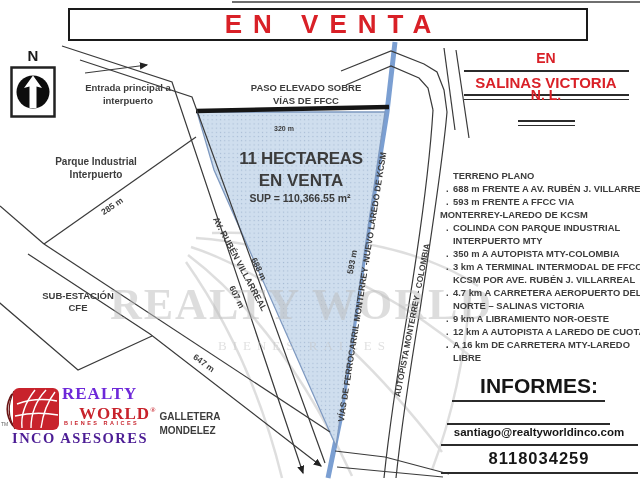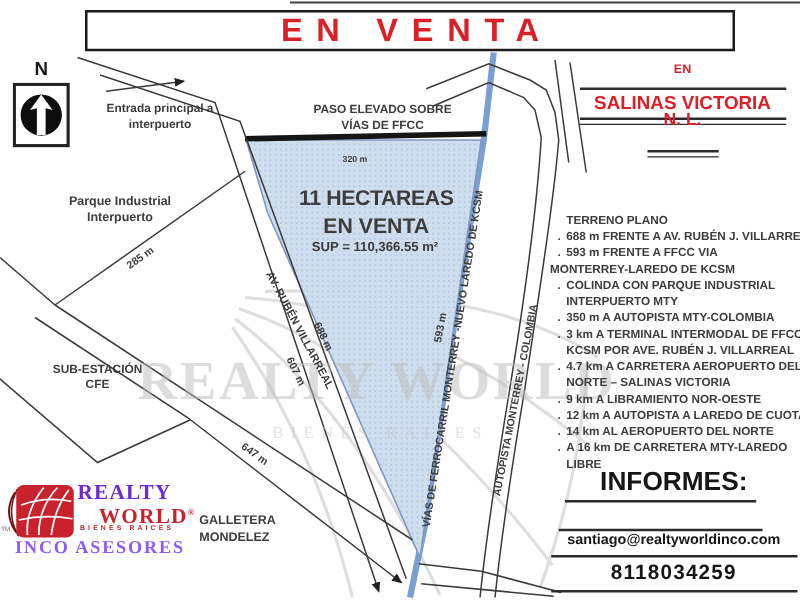--- a/index.html
+++ b/index.html
@@ -32,21 +32,21 @@
   
   .rcenter{position:absolute;left:440px;width:198px;z-index:3;text-align:center;color:#161616;white-space:nowrap;}
   
   .lg-realty{position:absolute;left:62px;top:386px;z-index:3;font-family:"Liberation Serif",serif;
              font-weight:bold;font-size:17px;letter-spacing:1px;color:#6d28d9;line-height:16px;}
   .lg-world{position:absolute;left:62px;top:402px;z-index:3;font-family:"Liberation Serif",serif;
             font-weight:bold;font-size:17px;letter-spacing:1px;color:#c8232c;line-height:16px;margin-left:17px;}
   .lg-world .reg{font-size:7px;vertical-align:super;}
   .lg-tag{position:absolute;left:64px;top:420px;z-index:3;font-size:5.5px;letter-spacing:2.5px;color:#c8232c;font-weight:700;}
   .lg-inco{position:absolute;left:12px;top:430px;z-index:3;font-family:"Liberation Serif",serif;
-           font-size:14.5px;letter-spacing:1.5px;color:#8b5cf6;font-weight:600;}
+           font-size:14.5px;letter-spacing:1.5px;color:#4c1d95;font-weight:600;}
   .lg-tm{position:absolute;left:1px;top:421px;z-index:3;font-size:5px;color:#666;}
   #logo-svg{position:absolute;left:2px;top:384px;z-index:3;}
 </style>
 </head>
 <body>
 
 <div id="flyer">
 
   <svg id="map-svg" width="640" height="480" viewBox="0 0 640 480">
     <defs>
@@ -139,21 +139,21 @@
   <div class="lab dim" style="left:112px;top:206px;transform:translate(-50%,-50%) rotate(-35deg);">285 m</div>
   <div class="lab dim" style="left:237px;top:297px;transform:translate(-50%,-50%) rotate(64deg);">607 m</div>
   <div class="lab dim" style="left:259px;top:269px;transform:translate(-50%,-50%) rotate(64deg);">688 m</div>
   <div class="lab dim" style="left:204px;top:363px;transform:translate(-50%,-50%) rotate(36deg);">647 m</div>
   <div class="lab dim" style="left:352px;top:262px;transform:translate(-50%,-50%) rotate(-80deg);">593 m</div>
 
   <div class="lab" style="left:240px;top:264px;font-size:8.8px;white-space:nowrap;transform:translate(-50%,-50%) rotate(62deg);">AV. RUBÉN VILLARREAL</div>
   <div class="lab" style="left:362px;top:287px;font-size:8.6px;white-space:nowrap;transform:translate(-50%,-50%) rotate(-81deg);">VÍAS DE FERROCARRIL MONTERREY -NUEVO LAREDO DE KCSM</div>
   <div class="lab" style="left:412px;top:320px;font-size:8.4px;white-space:nowrap;transform:translate(-50%,-50%) rotate(-79deg);">AUTOPISTA MONTERREY - COLOMBIA</div>
 
-  <div class="rhead" style="top:50px;font-size:10px;">EN</div>
+  <div class="rhead" style="top:50px;font-size:14px;">EN</div>
   <div class="redline" style="left:464px;top:70px;width:165px;height:2px;"></div>
   <div class="rhead" style="top:74px;font-size:15px;">SALINAS VICTORIA</div>
   <div class="redline" style="left:464px;top:94px;width:165px;height:1.8px;"></div>
   <div class="redline" style="left:464px;top:98.5px;width:165px;height:1.8px;"></div>
   <div class="rhead" style="top:87px;font-size:14px;">N. L.</div>
   <div class="redline" style="left:518px;top:120px;width:57px;height:1.8px;"></div>
   <div class="redline" style="left:518px;top:124.5px;width:57px;height:1.8px;"></div>
 
   <div class="details">
       <div class="detail-line" style="padding-left: 13px;"><span class="dbullet" style="left: 6px;"></span><span>TERRENO PLANO</span></div>
@@ -162,21 +162,21 @@
       <div class="detail-line" style="padding-left: 0px;"><span class="dbullet" style="left: -7px;"></span><span>MONTERREY-LAREDO DE KCSM</span></div>
       <div class="detail-line" style="padding-left: 13px;"><span class="dbullet" style="left: 6px;">.</span><span>COLINDA CON PARQUE INDUSTRIAL</span></div>
       <div class="detail-line" style="padding-left: 13px;"><span class="dbullet" style="left: 6px;"></span><span>INTERPUERTO MTY</span></div>
       <div class="detail-line" style="padding-left: 13px;"><span class="dbullet" style="left: 6px;">.</span><span>350 m A AUTOPISTA MTY-COLOMBIA</span></div>
       <div class="detail-line" style="padding-left: 13px;"><span class="dbullet" style="left: 6px;">.</span><span>3 km A TERMINAL INTERMODAL DE FFCC</span></div>
       <div class="detail-line" style="padding-left: 13px;"><span class="dbullet" style="left: 6px;"></span><span>KCSM POR AVE. RUBÉN J. VILLARREAL</span></div>
       <div class="detail-line" style="padding-left: 13px;"><span class="dbullet" style="left: 6px;">.</span><span>4.7 km A CARRETERA AEROPUERTO DEL</span></div>
       <div class="detail-line" style="padding-left: 13px;"><span class="dbullet" style="left: 6px;"></span><span>NORTE – SALINAS VICTORIA</span></div>
       <div class="detail-line" style="padding-left: 13px;"><span class="dbullet" style="left: 6px;">.</span><span>9 km A LIBRAMIENTO NOR-OESTE</span></div>
       <div class="detail-line" style="padding-left: 13px;"><span class="dbullet" style="left: 6px;">.</span><span>12 km A AUTOPISTA A LAREDO DE CUOTA</span></div>
-      <div class="detail-line" style="padding-left: 13px;"><span class="dbullet" style="left: 6px;">.</span><span>14 km AL AEROPUERTO DEL NORTE</span></div>
+      <div class="detail-line" style="padding-left: 13px;"><span class="dbullet" style="left: 6px;">.</span></div>
       <div class="detail-line" style="padding-left: 13px;"><span class="dbullet" style="left: 6px;">.</span><span>A 16 km DE CARRETERA MTY-LAREDO</span></div>
       <div class="detail-line" style="padding-left: 13px;"><span class="dbullet" style="left: 6px;"></span><span>LIBRE</span></div>
     </div>
 
   <div class="rcenter" style="top:374px;font-size:21px;font-weight:bold;">INFORMES:</div>
   <div class="redline" style="left:452px;top:400px;width:153px;height:2.2px;"></div>
   <div class="redline" style="left:447px;top:423px;width:163px;height:2.2px;"></div>
   <div class="rcenter" style="top:426px;font-size:11.5px;font-weight:bold;">santiago@realtyworldinco.com</div>
   <div class="redline" style="left:441px;top:444px;width:197px;height:1.8px;"></div>
   <div class="rcenter" style="top:449px;font-size:16.5px;font-weight:bold;letter-spacing:1px;">8118034259</div>

